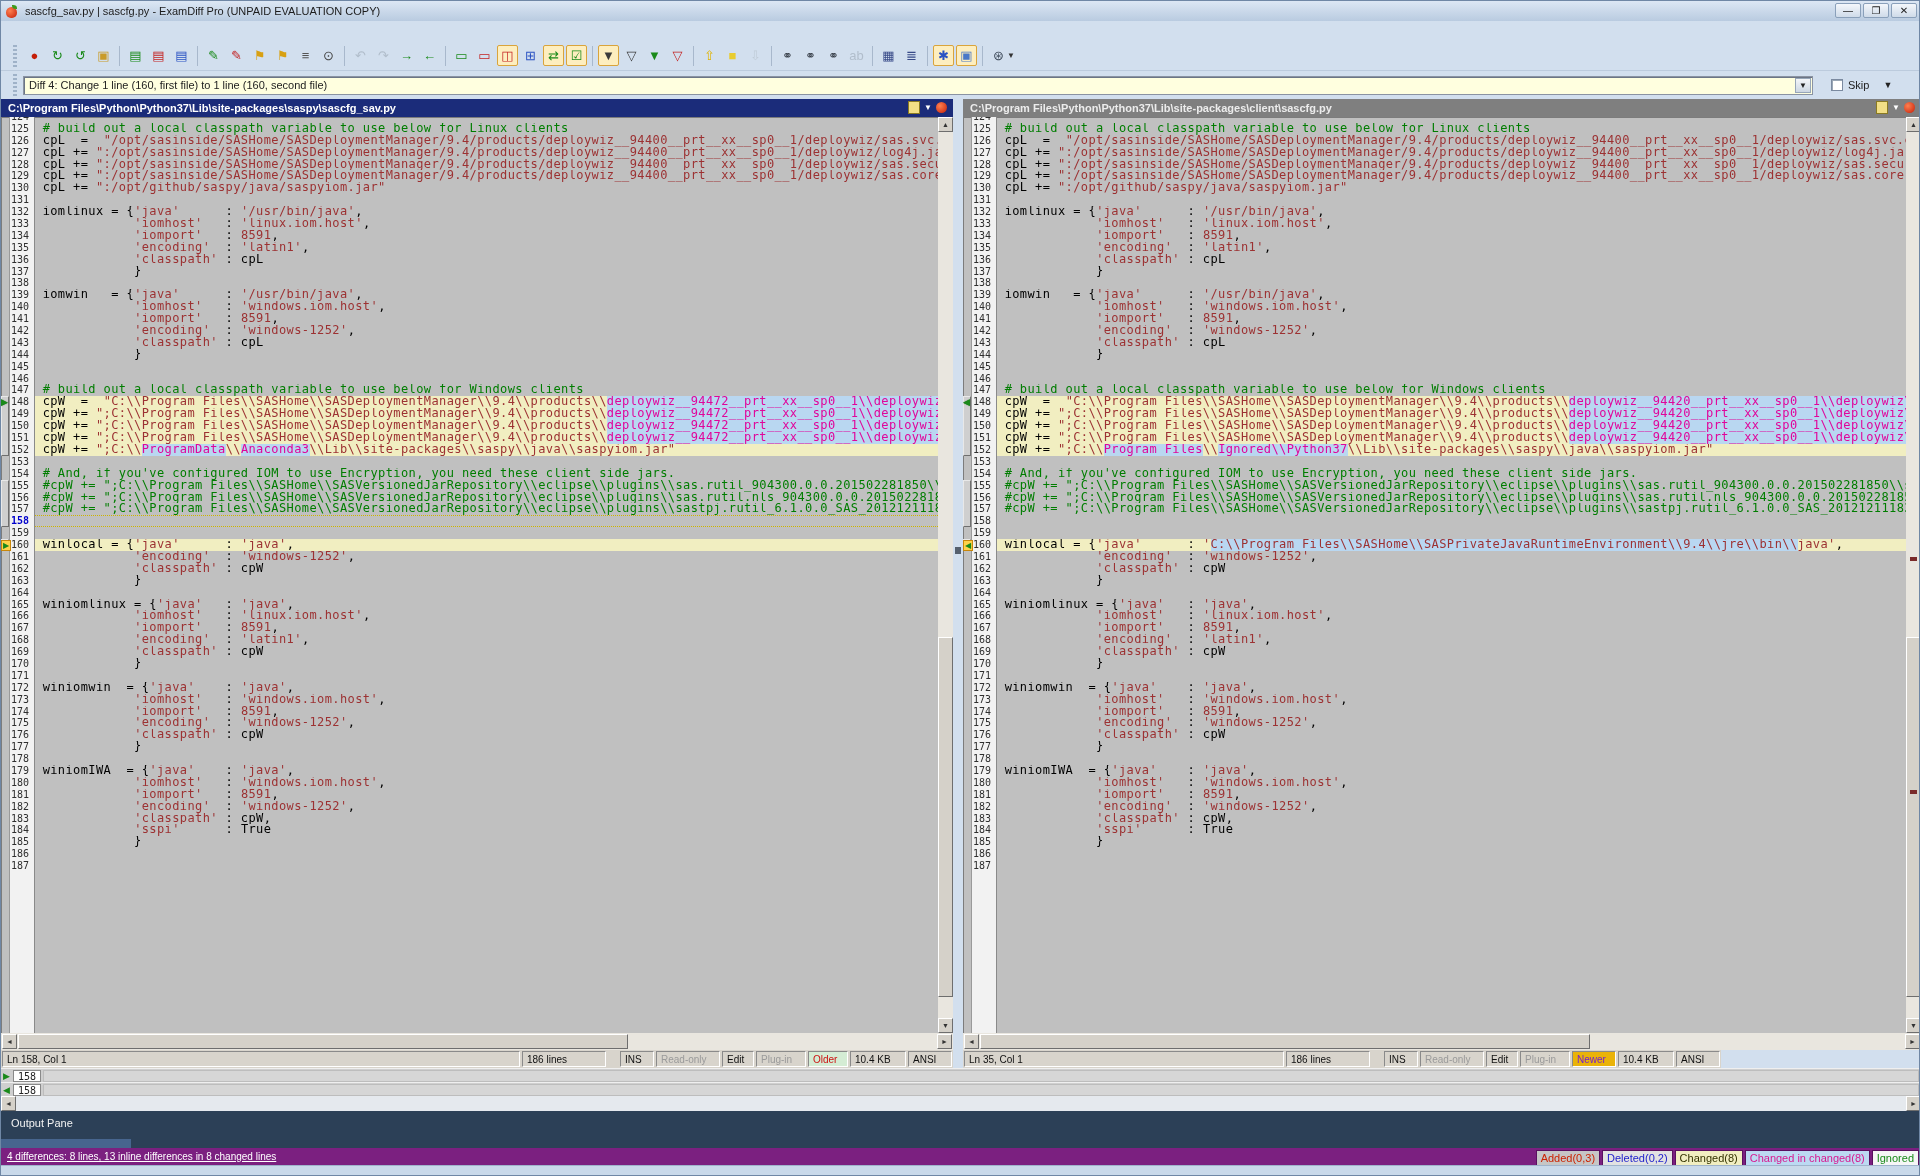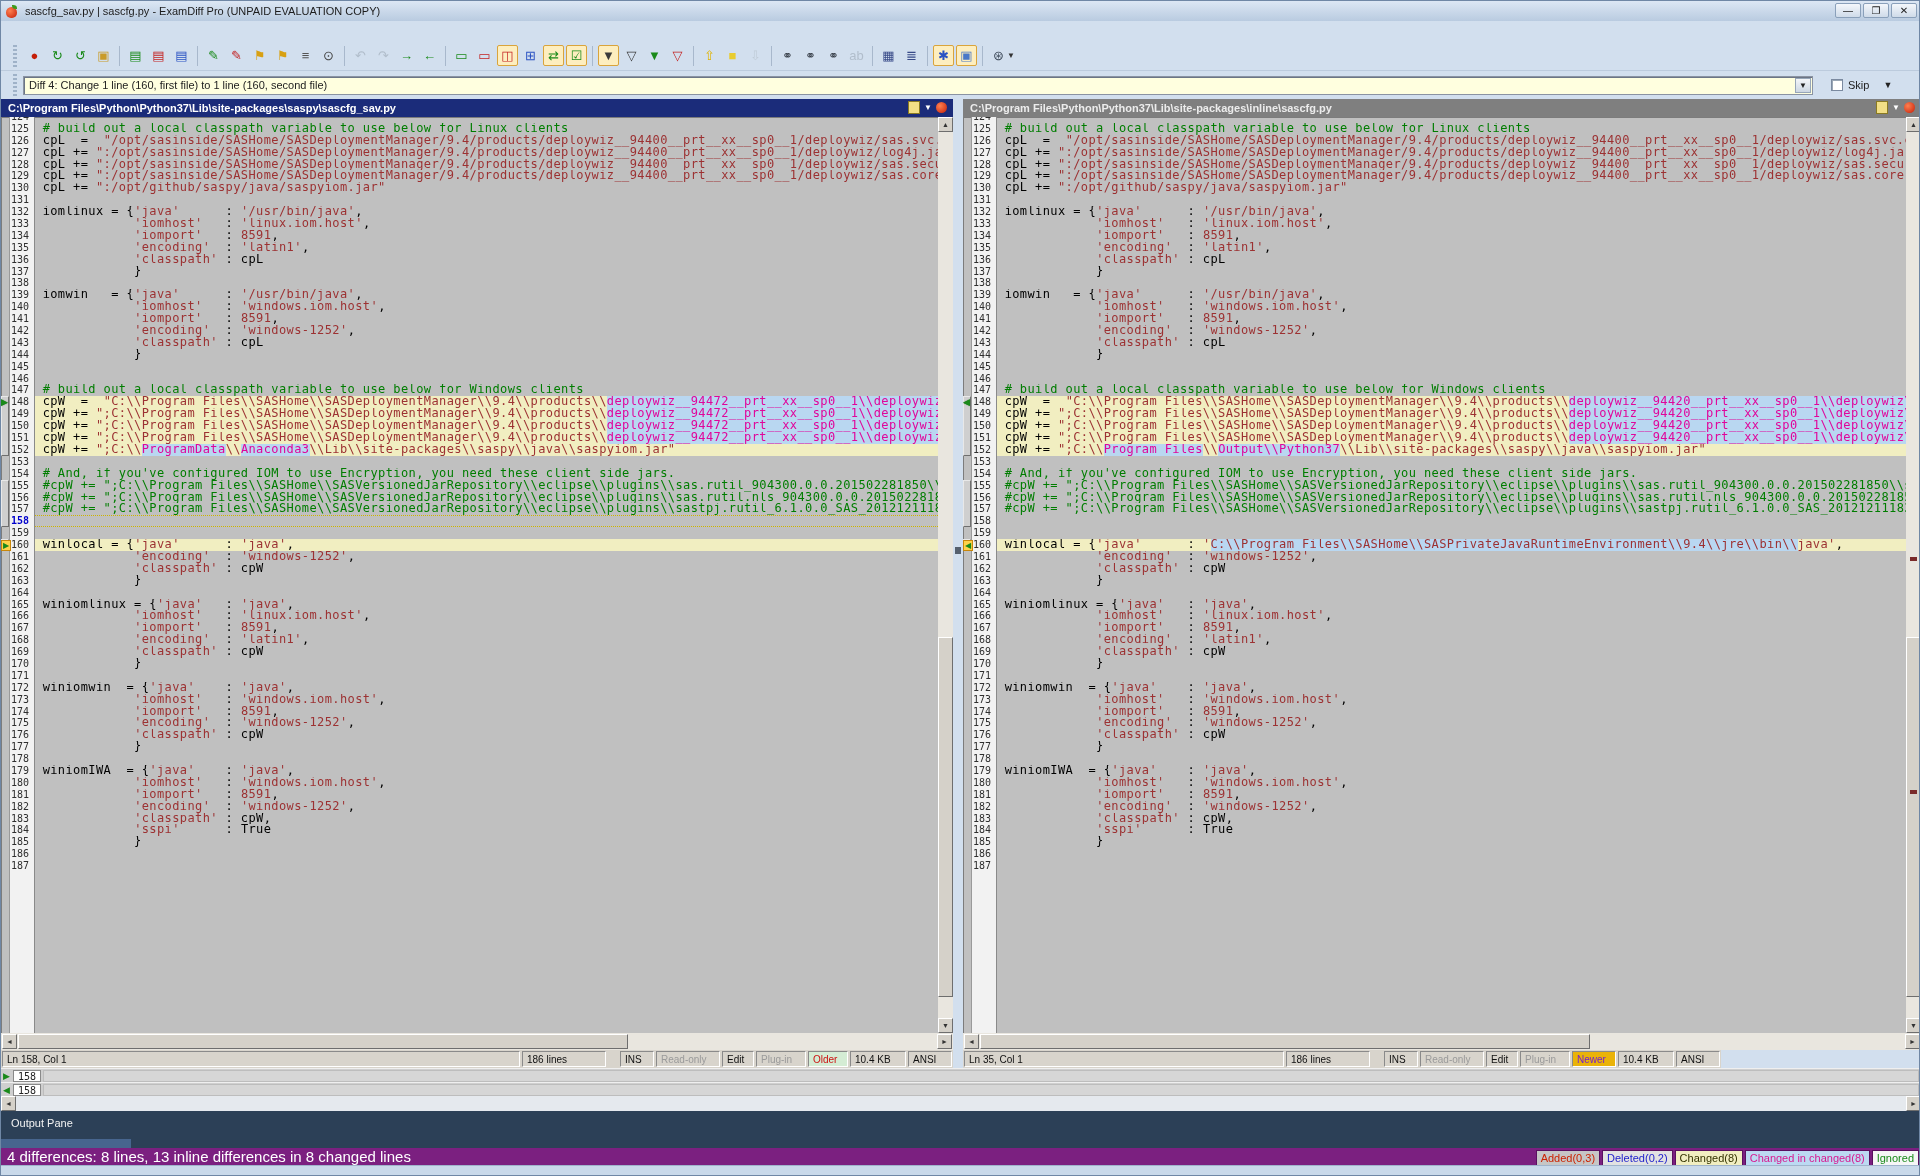--- a/index.html
+++ b/index.html
@@ -99,21 +99,21 @@
   .insp-arrow{font-size:9px;color:#1a8a1a;margin:0 3px 0 2px;}
   .insp-num{background:#fff;border:1px solid #8a8a8a;font:10px "DejaVu Sans Mono",monospace;color:#222;padding:0 4px;height:12px;line-height:11px;}
   .insp-rest{flex:1;height:12px;background:#d6d6d6;border:1px solid #bdbdbd;margin:0 2px;}
   #insp-strip{position:absolute;left:0;top:1095px;width:1920px;height:15px;background:#e5e9ee;}
   
   #output{position:absolute;left:0;top:1110px;width:1920px;height:37px;background:#2c4057;}
   #output-title{font-size:11px;color:#f2f2f2;padding:6px 0 0 10px;}
   #output-tab{position:absolute;left:0;bottom:0;width:130px;height:9px;background:#47658e;}
   
   #summary{position:absolute;left:0;top:1147px;width:1920px;height:17px;background:#7b2080;display:flex;align-items:center;}
-  #summary-text{font-size:15px;color:#fff;padding-left:6px;flex:1;}
+  #summary-text{font-size:10px;color:#fff;padding-left:6px;flex:1;text-decoration:underline;}
   .badge{font-size:11px;padding:1px 4px;margin-right:2px;border:1px solid #5a1060;}
   #bottomstrip{position:absolute;left:0;top:1164px;width:1920px;height:12px;background:#c9d9ea;border-top:1px solid #9fb4cc;}
 </style>
 </head>
 <body>
 
 <div id="app">
 
   <div id="titlebar">
     <div class="app-icon">
@@ -207,21 +207,21 @@
 
   <div id="hdr-left" class="pane-header">
     <span>C:\Program Files\Python\Python37\Lib\site-packages\saspy\sascfg_sav.py</span>
     <div class="hdr-icons">
       <div class="page-icon"></div>
       <span class="hdr-caret">▼</span>
       <div class="hdr-apple"></div>
     </div>
   </div>
   <div id="hdr-right" class="pane-header">
-    <span>C:\Program Files\Python\Python37\Lib\site-packages\inline\sascfg.py</span>
+    <span>C:\Program Files\Python\Python37\Lib\site-packages\client\sascfg.py</span>
     <div class="hdr-icons">
       <div class="page-icon"></div>
       <span class="hdr-caret">▼</span>
       <div class="hdr-apple"></div>
     </div>
   </div>
 
   <div id="pane-left" class="pane">
     <div class="gutter-bg"></div>
     <div class="rows" id="rows-left">
@@ -695,21 +695,21 @@
           <div class="ccell chg"> <span class="sg-k">cpW += </span><span class="sg-s">";C:\\Program Files\\SASHome\\SASDeploymentManager\\9.4\\products\\</span><span class="sg-i">deploywiz__94420__prt__xx__sp0__1\\deploywiz\\sas.security.sspi.jar"</span></div>
         </div>
         <div class="crow">
           <div class="mcell blk"></div>
           <div class="ncell">151</div>
           <div class="ccell chg"> <span class="sg-k">cpW += </span><span class="sg-s">";C:\\Program Files\\SASHome\\SASDeploymentManager\\9.4\\products\\</span><span class="sg-i">deploywiz__94420__prt__xx__sp0__1\\deploywiz\\sas.core.jar"</span></div>
         </div>
         <div class="crow">
           <div class="mcell blk blk-bot"></div>
           <div class="ncell">152</div>
-          <div class="ccell chg"> <span class="sg-k">cpW += </span><span class="sg-s">";C:\\</span><span class="sg-i">Program Files</span><span class="sg-s">\\</span><span class="sg-i">Output\\Python37</span><span class="sg-s">\\Lib\\site-packages\\saspy\\java\\saspyiom.jar"</span></div>
+          <div class="ccell chg"> <span class="sg-k">cpW += </span><span class="sg-s">";C:\\</span><span class="sg-i">Program Files</span><span class="sg-s">\\</span><span class="sg-i">Ignored\\Python37</span><span class="sg-s">\\Lib\\site-packages\\saspy\\java\\saspyiom.jar"</span></div>
         </div>
         <div class="crow">
           <div class="mcell"></div>
           <div class="ncell">153</div>
           <div class="ccell"> </div>
         </div>
         <div class="crow">
           <div class="mcell"></div>
           <div class="ncell">154</div>
           <div class="ccell"> <span class="sg-c"># And, if you've configured IOM to use Encryption, you need these client side jars.</span></div>

